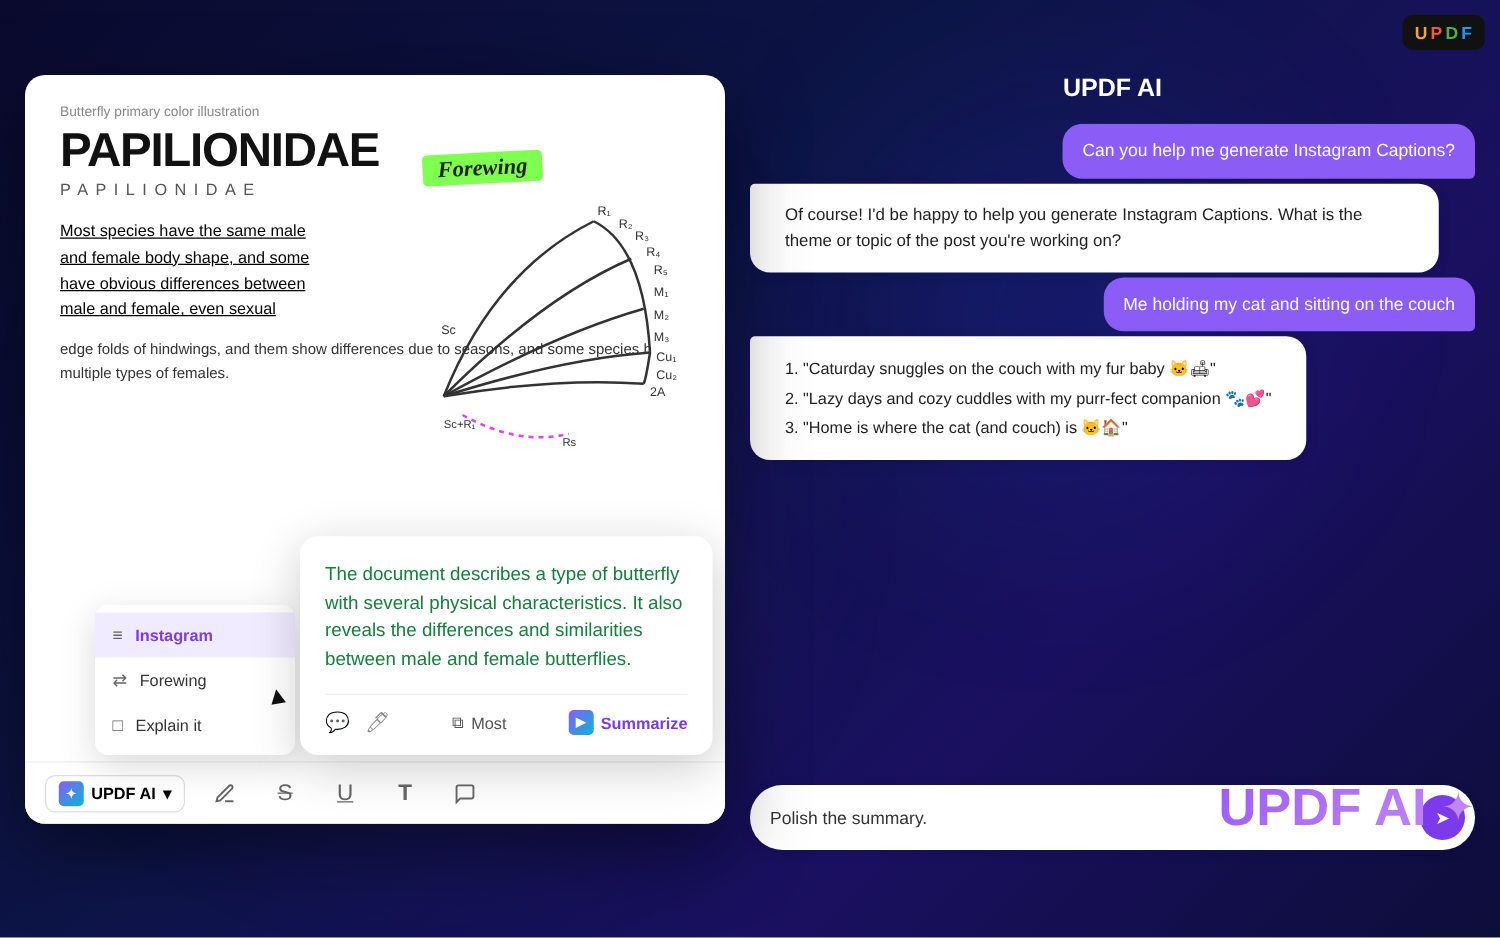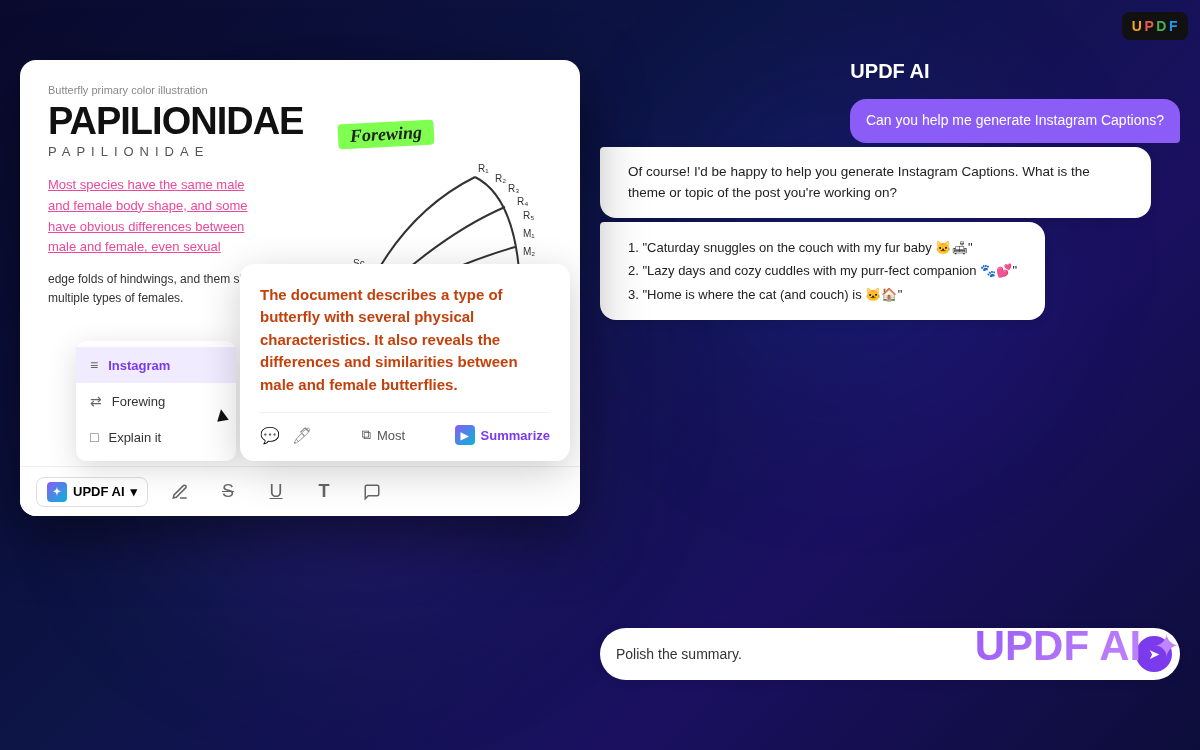--- a/index.html
+++ b/index.html
@@ -63,21 +63,21 @@
 
     
     .pdf-panel {
       width: 560px;
       background: white;
       border-radius: 16px;
       overflow: hidden;
       position: relative;
       box-shadow: 0 20px 60px rgba(0,0,0,0.5);
       flex-shrink: 0;
-      height: 456px;
+      height: 599px;
     }
 
     .pdf-content {
       padding: 24px 28px;
     }
 
     .pdf-caption {
       font-size: 11px;
       color: #888;
       margin-bottom: 6px;
@@ -95,21 +95,21 @@
     .pdf-title-sub {
       font-size: 13px;
       letter-spacing: 6px;
       color: #555;
       margin-bottom: 16px;
     }
 
     .pdf-body-text {
       font-size: 13px;
       line-height: 1.6;
-      color: #ec4899;
+      color: #000000;
     }
 
     .pdf-body-text .underline {
       text-decoration: underline;
     }
 
     .forewing-label {
       position: absolute;
       top: 20px;
       left: 60px;
@@ -223,22 +223,22 @@
       width: 330px;
       background: white;
       border-radius: 14px;
       box-shadow: 0 10px 40px rgba(0,0,0,0.2);
       padding: 20px 20px 16px;
       z-index: 30;
     }
 
     .summarize-text {
       font-size: 15px;
-      font-weight: 700;
-      color: #c2410c;
+      font-weight: 400;
+      color: #15803d;
       line-height: 1.5;
       margin-bottom: 16px;
     }
 
     .summarize-footer {
       display: flex;
       align-items: center;
       justify-content: space-between;
       border-top: 1px solid #f0f0f0;
       padding-top: 12px;
@@ -575,20 +575,21 @@
 
   <div class="chat-panel">
     <div class="chat-title">UPDF AI</div>
 
     <div class="chat-messages">
 
       <div class="msg-user">Can you help me generate Instagram Captions?</div>
 
       <div class="msg-ai">Of course! I'd be happy to help you generate Instagram Captions. What is the theme or topic of the post you're working on?</div>
 
+      <div class="msg-user">Me holding my cat and sitting on the couch</div>
 
       <div class="msg-ai msg-ai-list">
         <div>1. "Caturday snuggles on the couch with my fur baby 🐱🛋"</div>
         <div>2. "Lazy days and cozy cuddles with my purr-fect companion 🐾💕"</div>
         <div>3. "Home is where the cat (and couch) is 🐱🏠"</div>
       </div>
     </div>
 
     <div class="chat-input-area">
       <input class="chat-input" value="Polish the summary." type="text" placeholder="Polish the summary." style="">

